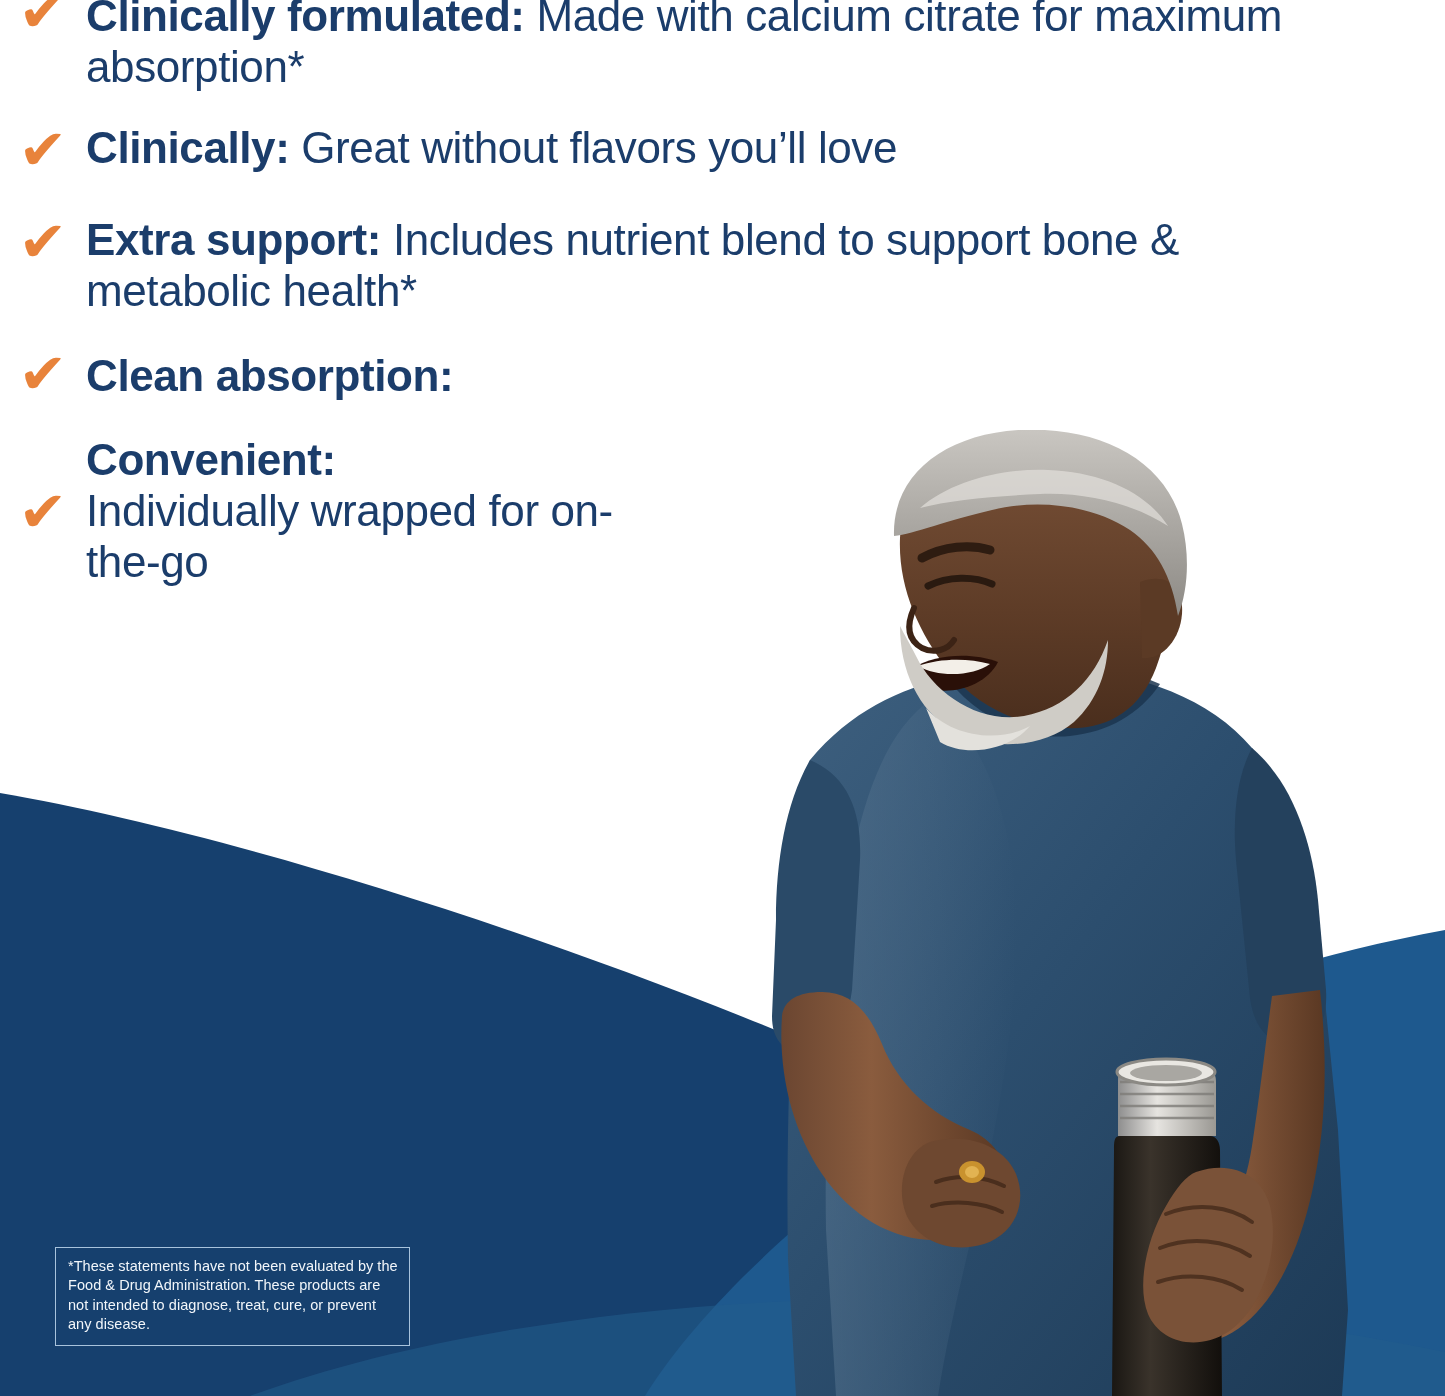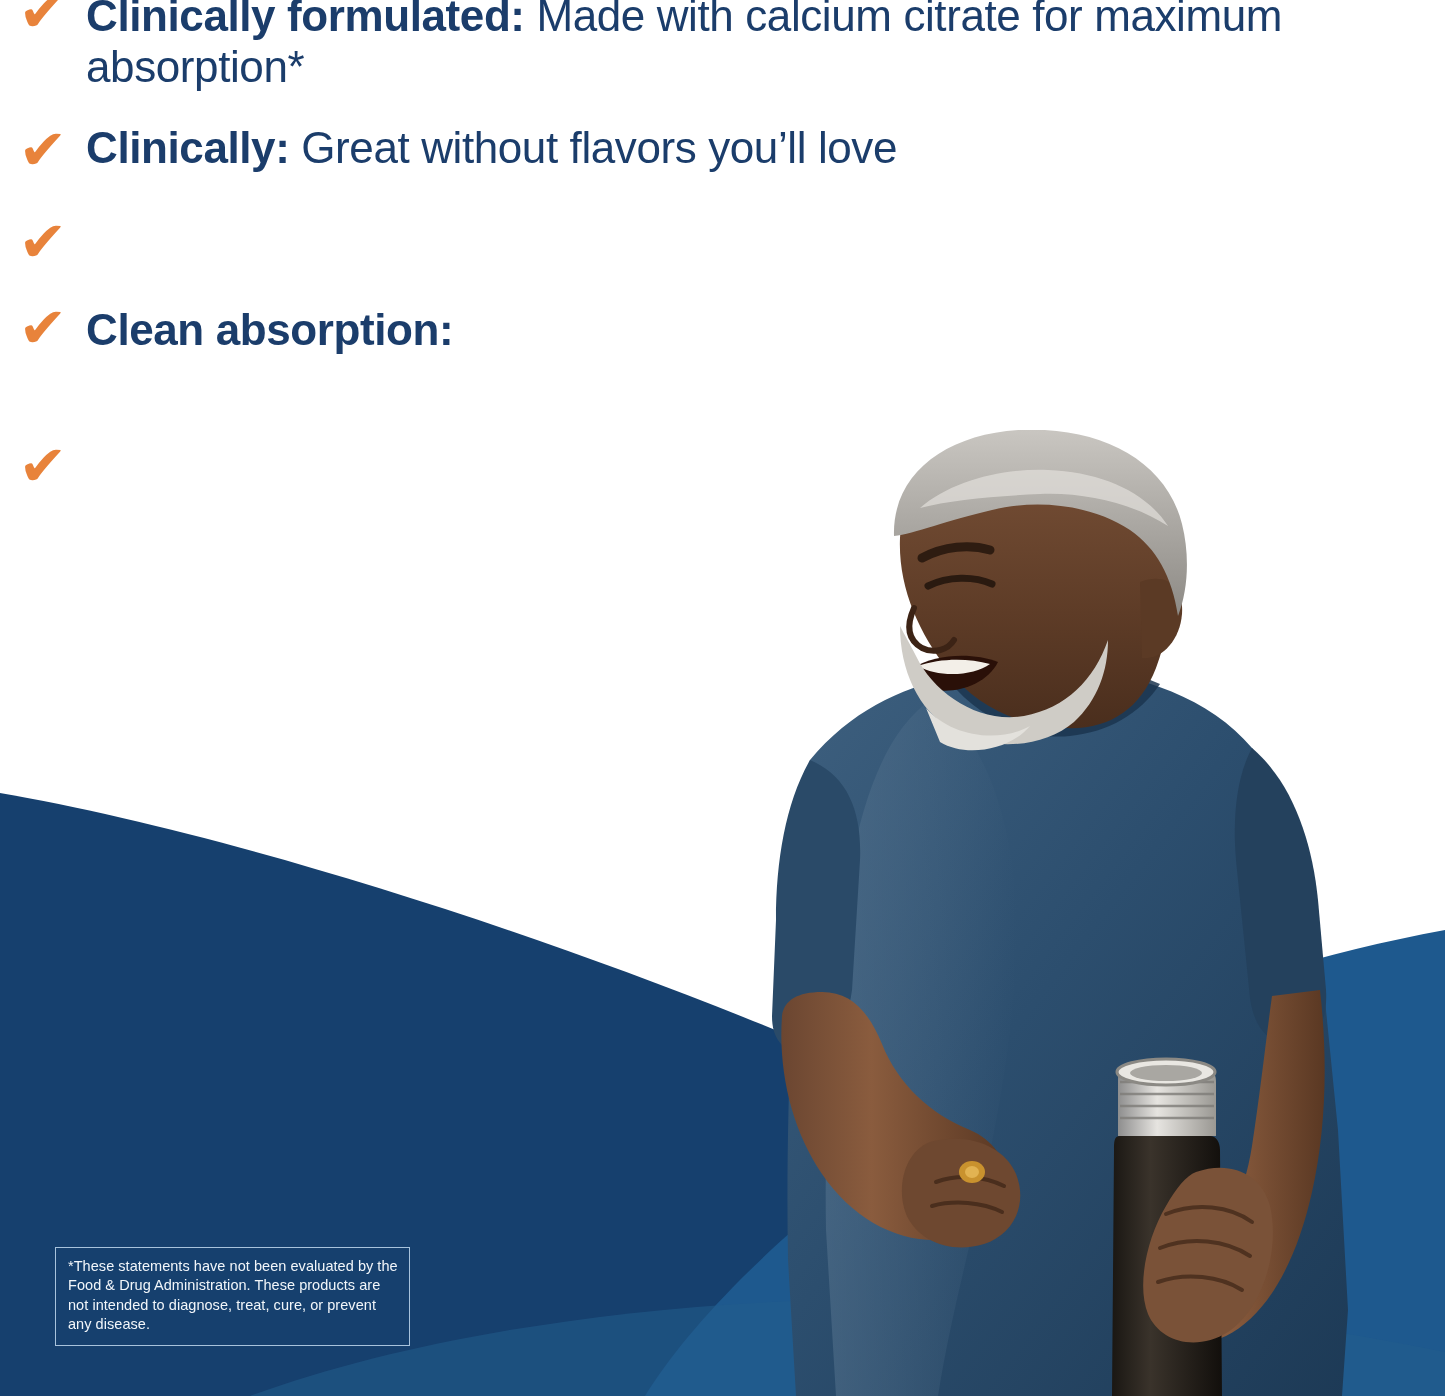--- a/index.html
+++ b/index.html
@@ -254,29 +254,31 @@
       <div class="bullet-text"><span class="lead">Clinically formulated:</span><span> Made with calcium citrate for maximum absorption*</span></div>
     </div>
 
     <div class="bullet b2">
       <div class="check-icon">✔</div>
       <div class="bullet-text"><span class="lead">Clinically:</span><span> Great without flavors you’ll love</span></div>
     </div>
 
     <div class="bullet b3">
       <div class="check-icon">✔</div>
+      <div class="bullet-text"><span class="lead">Extra support:</span><span> Includes nutrient blend to support bone &amp; metabolic health*</span></div>
     </div>
 
     <div class="bullet b4">
       <div class="check-icon">✔</div>
       <div class="bullet-text"><span class="lead">Clean absorption:</span><br></div>
     </div>
 
     <div class="bullet b5">
       <div class="check-icon">✔</div>
+      <div class="bullet-text"><span class="lead">Convenient:</span><br><span>Individually wrapped for on-the-go</span></div>
     </div>
 
   </div>
 
   <div class="disclaimer">
     <span>*These statements have not been evaluated by the Food &amp; Drug Administration. These products are not intended to diagnose, treat, cure, or prevent any disease.</span>
   </div>
 
 </div>
 

